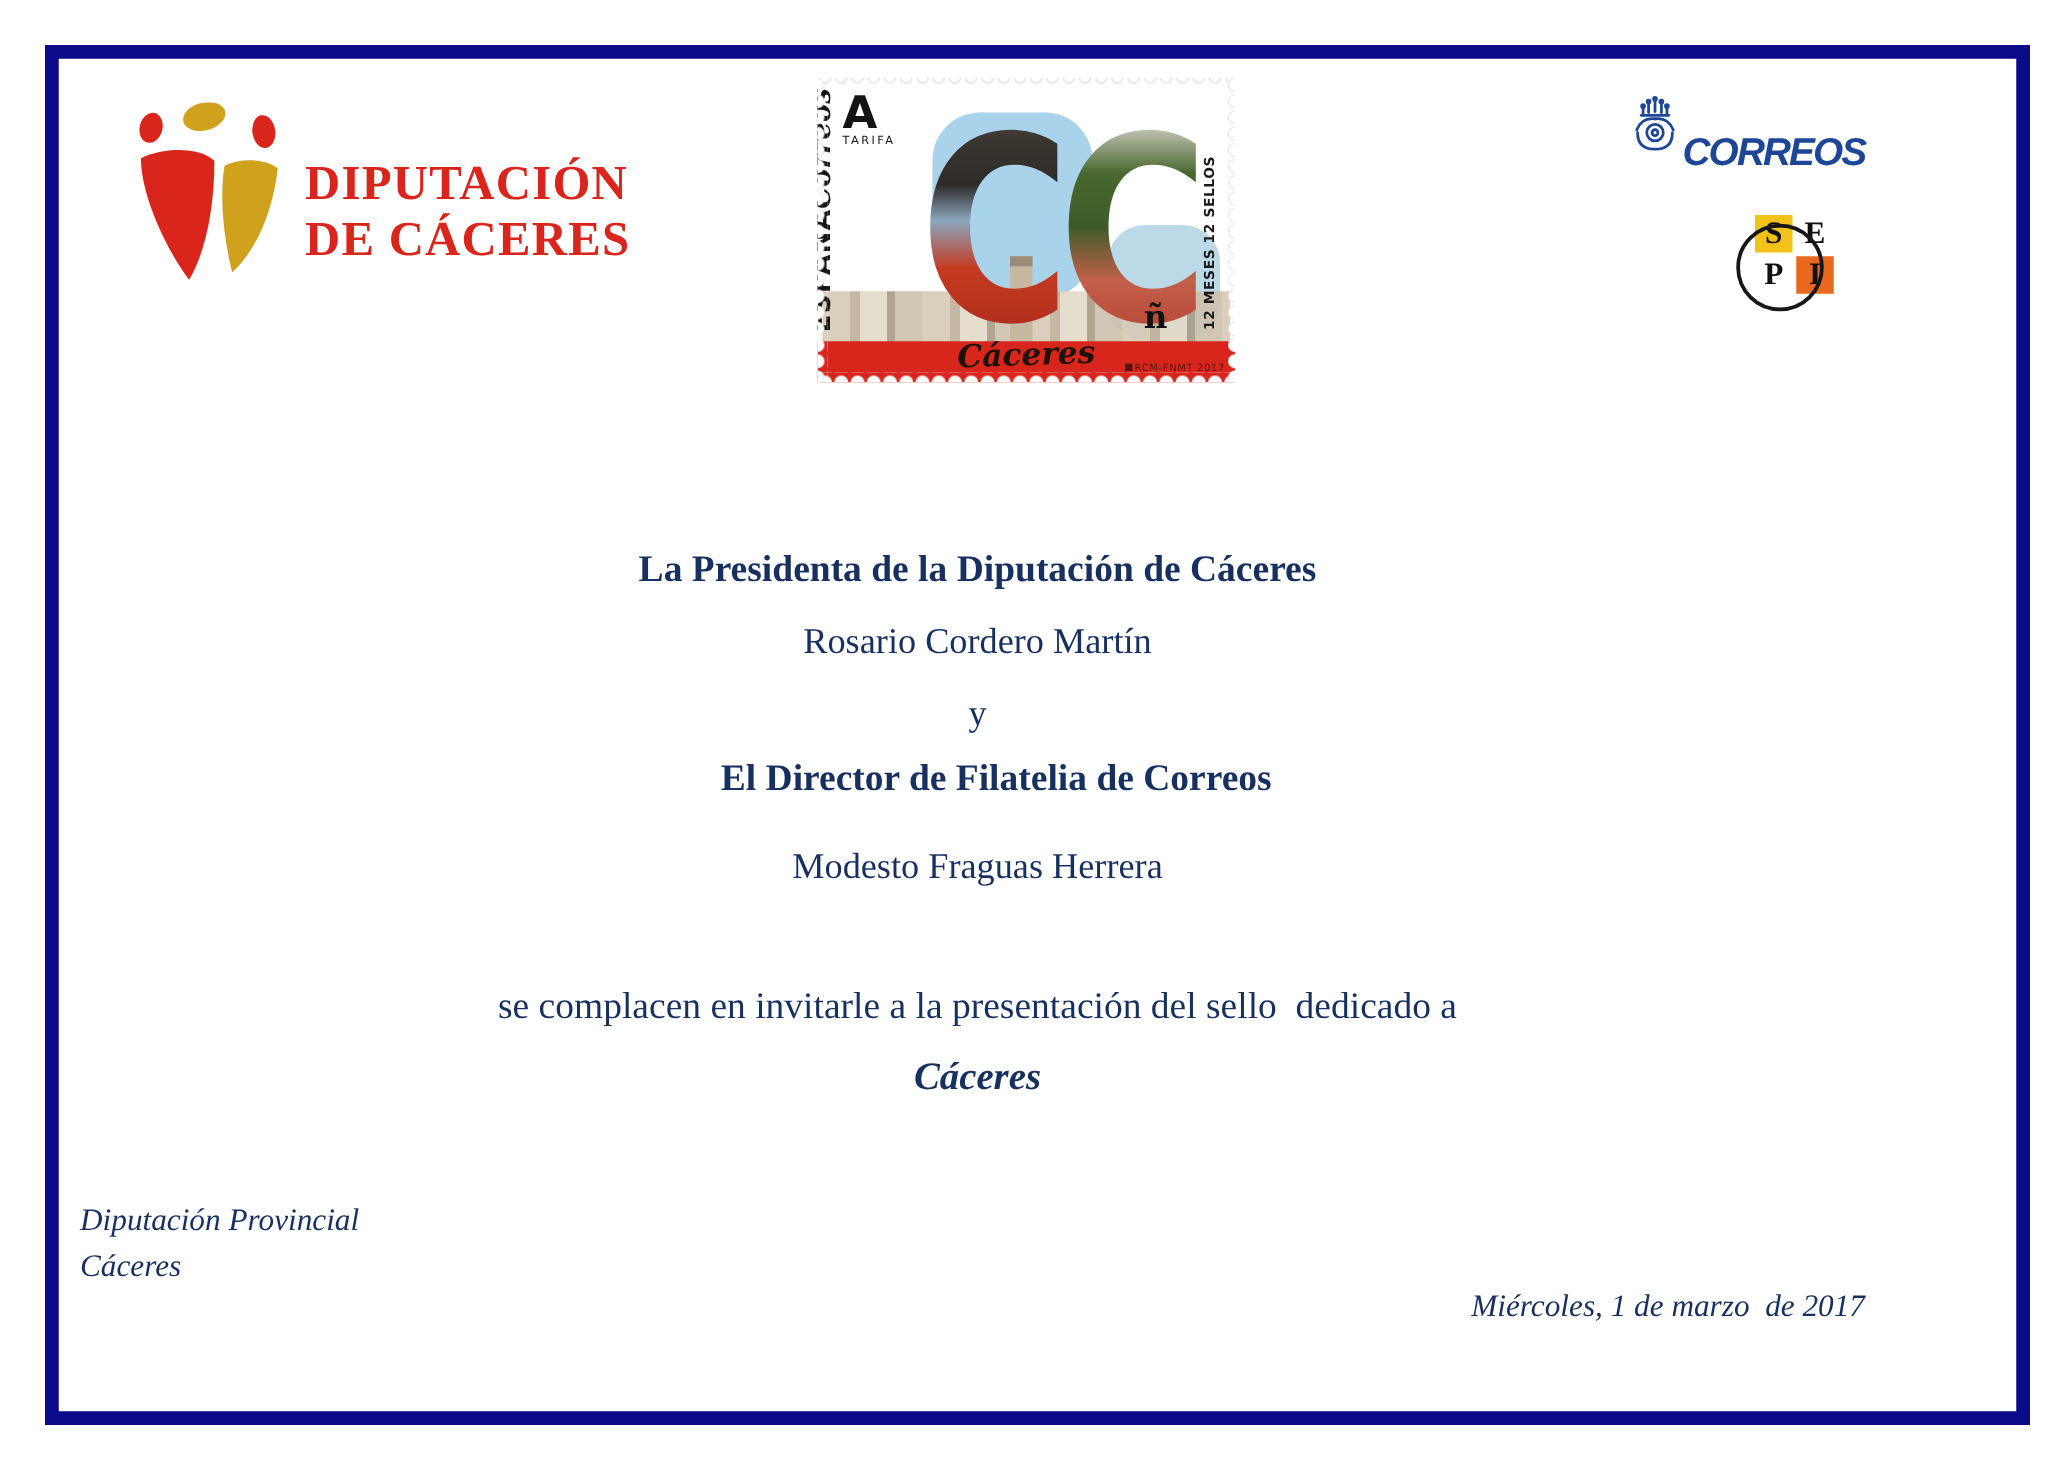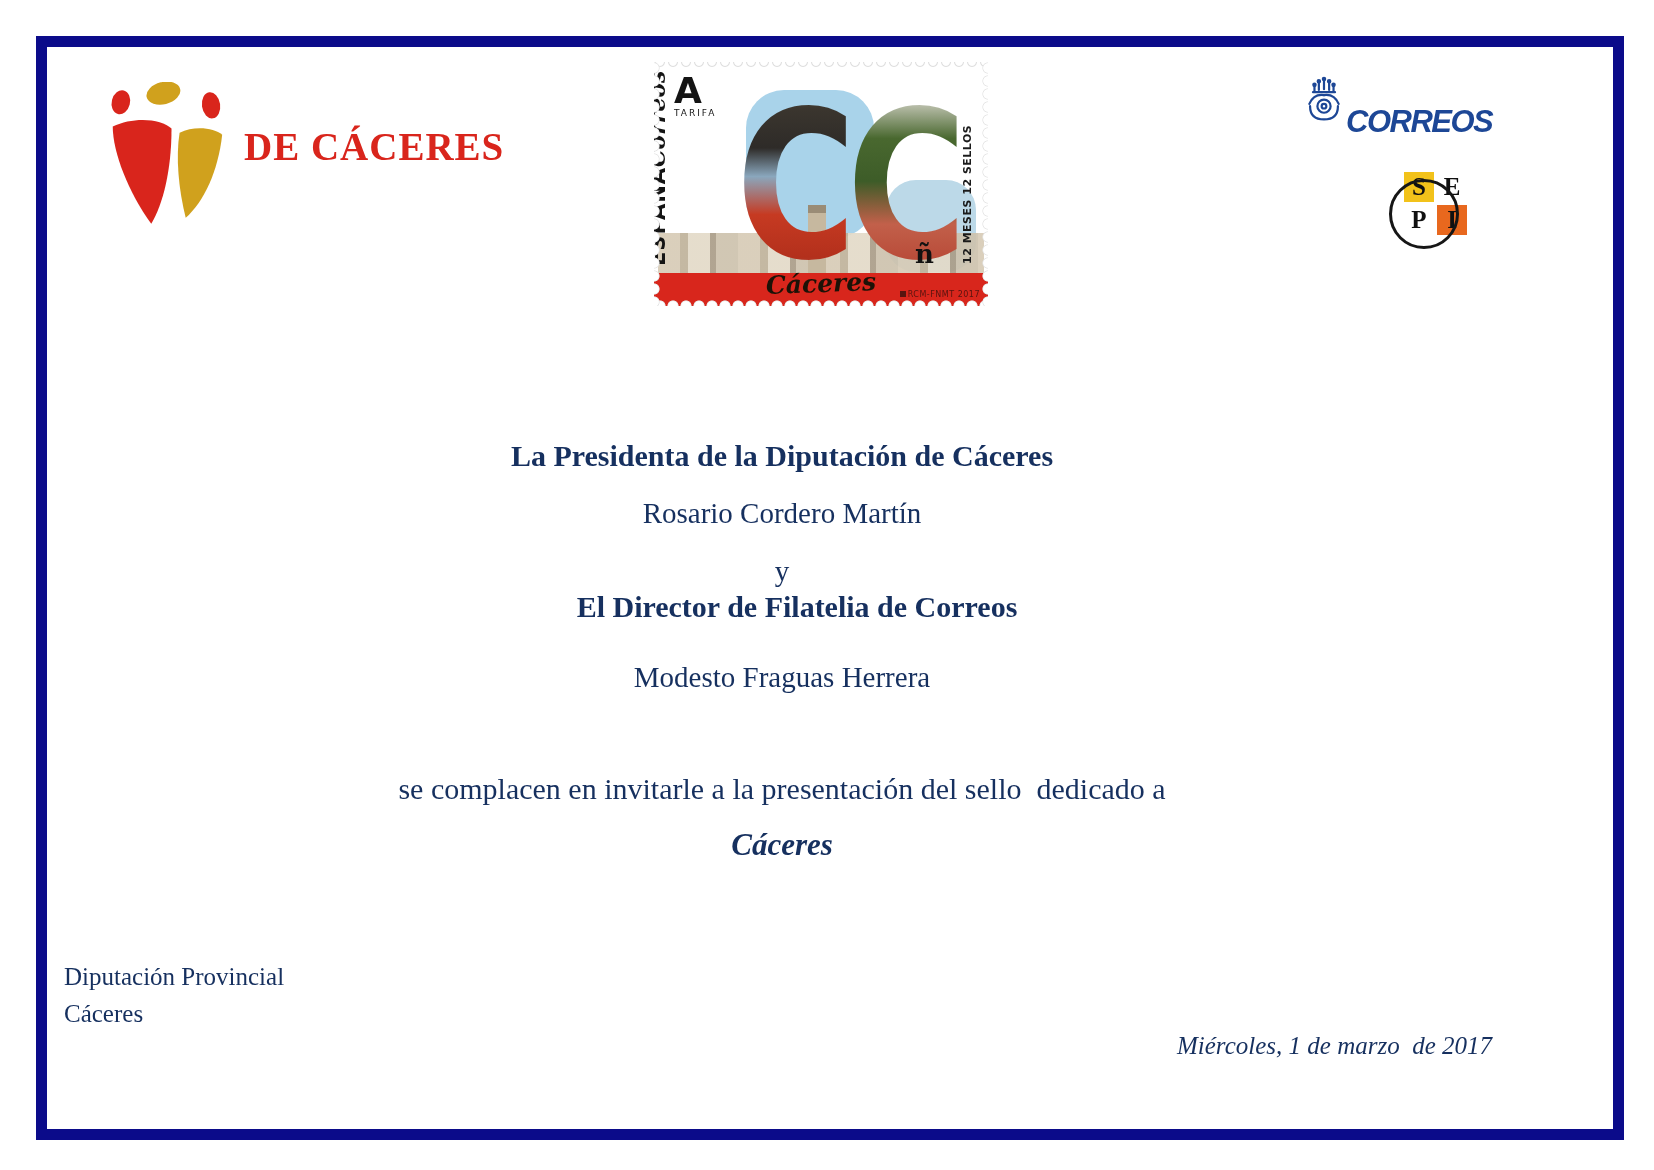--- a/index.html
+++ b/index.html
@@ -62,43 +62,44 @@
   .sepi-p{background:#ffffff;}
   .sepi-i{background:#e8681e;}
 
   
   .invitation{left:36px;top:438px;width:1492px;text-align:center;color:#16305f;}
   .invitation div{line-height:36px;}
   .inv-bold{font-weight:bold;font-size:30px;}
   .inv-reg{font-size:29px;}
   .inv-name1{margin-top:21px;}
   .inv-y{margin-top:22px;}
-  .inv-title2{padding-left:30px;}
+  .inv-title2{margin-top:16px;padding-left:30px;}
   .inv-name2{margin-top:34px;}
   .inv-body{margin-top:76px;font-size:30px;white-space:pre-wrap;}
   .inv-subject{margin-top:20px;font-weight:bold;font-style:italic;font-size:31px;}
 
   
-  .venue{left:64px;top:958px;color:#16305f;font-size:25px;line-height:37px;}
+  .venue{left:64px;top:958px;color:#16305f;font-style:italic;font-size:25px;line-height:37px;}
   .datetime{right:162px;top:958px;color:#16305f;font-style:italic;font-size:25px;line-height:35px;text-align:right;white-space:pre-wrap;}
 </style>
 </head>
 <body>
 
 <div class="abs card-border"></div>
 
 <div class="abs dip-logo">
   <svg class="dip-mark" width="128" height="152" viewBox="0 0 125 150">
     <ellipse cx="14" cy="20" rx="9" ry="12" fill="#d9251c" transform="rotate(14 14 20)"></ellipse>
     <ellipse cx="56" cy="11" rx="17" ry="11" fill="#d0a11d" transform="rotate(-14 56 11)"></ellipse>
     <ellipse cx="103" cy="23" rx="9" ry="13" fill="#d9251c" transform="rotate(-8 103 23)"></ellipse>
     <path d="M6,44 C26,34 54,36 64,46 C64,86 56,120 44,140 C22,110 6,70 6,44 Z" fill="#d9251c"></path>
     <path d="M72,50 C86,43 106,45 114,52 C110,88 96,118 78,134 C71,106 68,74 72,50 Z" fill="#d0a11d"></path>
   </svg>
   <div class="dip-word">
+    <div>DIPUTACIÓN</div>
     <div>DE CÁCERES</div>
   </div>
 </div>
 
 <div class="abs stamp">
   <div class="abs sky1"></div>
   <div class="abs sky2"></div>
   <div class="abs skyline"></div>
   <div class="abs tower"></div>
 

